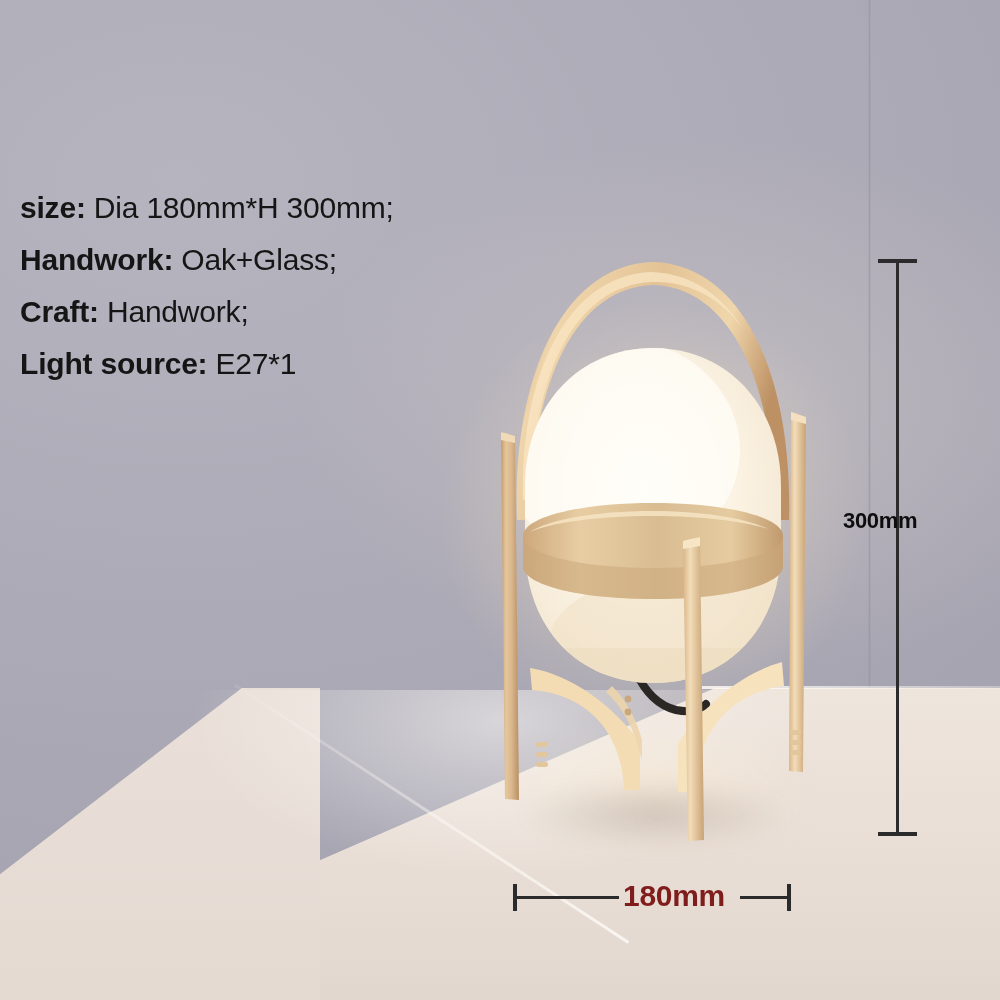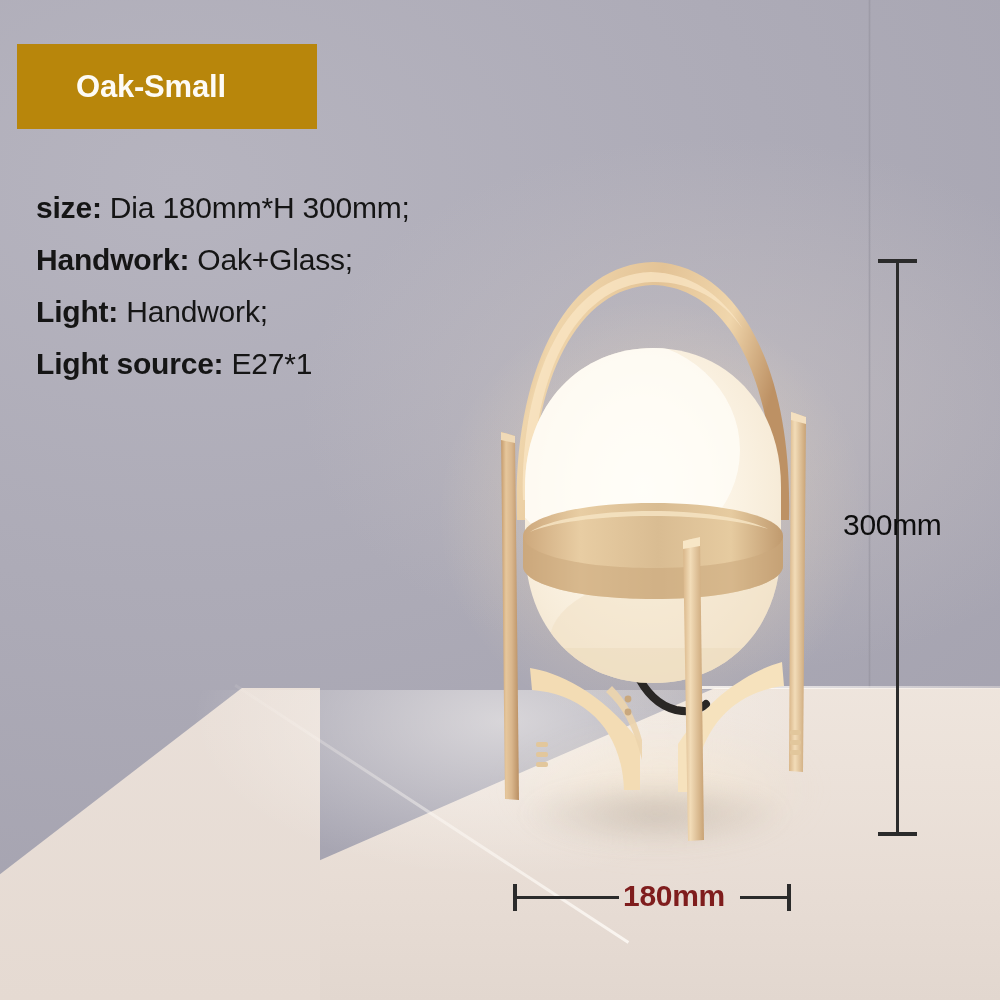--- a/index.html
+++ b/index.html
@@ -108,21 +108,20 @@
     position: absolute;
     left: 20px; top: 182px;
     width: 560px;
   }
   .spec-row {
     font-size: 30px;
     color: #151515;
     line-height: 52px;
     white-space: nowrap;
     letter-spacing: -0.2px;
-    margin-left: 16px;
   }
   .spec-key { font-weight: bold; }
   .spec-val { font-weight: normal; }
 
   
   .dim-v-line {
     position: absolute;
     left: 896px; top: 262px;
     width: 3px; height: 572px;
     background: #2b2b2b;
@@ -131,22 +130,22 @@
     position: absolute;
     left: 878px;
     width: 39px; height: 4px;
     background: #2b2b2b;
   }
   .dim-v-cap-top { top: 259px; }
   .dim-v-cap-bot { top: 832px; }
   .dim-v-label {
     position: absolute;
     left: 843px; top: 508px;
-    font-size: 30px;
-    font-weight: normal;
+    font-size: 22px;
+    font-weight: bold;
     color: #0d0d0d;
     letter-spacing: -0.3px;
   }
 
   .dim-h-line-l {
     position: absolute;
     left: 515px; top: 896px;
     width: 104px; height: 3px;
     background: #2b2b2b;
   }
@@ -296,33 +295,30 @@
 
     <path d="M683,541 L700,537 L704,840 L688,841 Z" fill="url(#woodVlit)"></path>
     <path d="M683,541 L700,537 L700,546 L683,549 Z" fill="#f7e6c6"></path>
 
     <g fill="#c9a87e">
       <circle cx="628" cy="699" r="3.4"></circle>
       <circle cx="628" cy="712" r="3.4"></circle>
     </g>
   </svg>
 
-  <div class="badge">
-    <span class="badge-text">Oak-Small</span>
-  </div>
 
   <div class="specs">
     <div class="spec-row">
       <span class="spec-key">size:</span><span class="spec-val"> Dia 180mm*H 300mm;</span>
     </div>
     <div class="spec-row">
       <span class="spec-key">Handwork:</span><span class="spec-val"> Oak+Glass;</span>
     </div>
     <div class="spec-row">
-      <span class="spec-key">Light:</span><span class="spec-val"> Handwork;</span>
+      <span class="spec-key">Craft:</span><span class="spec-val"> Handwork;</span>
     </div>
     <div class="spec-row">
       <span class="spec-key">Light source:</span><span class="spec-val"> E27*1</span>
     </div>
   </div>
 
   <div class="dim-v-cap-top"></div>
   <div class="dim-v-line"></div>
   <div class="dim-v-cap-bot"></div>
   <div class="dim-v-label">300mm</div>

